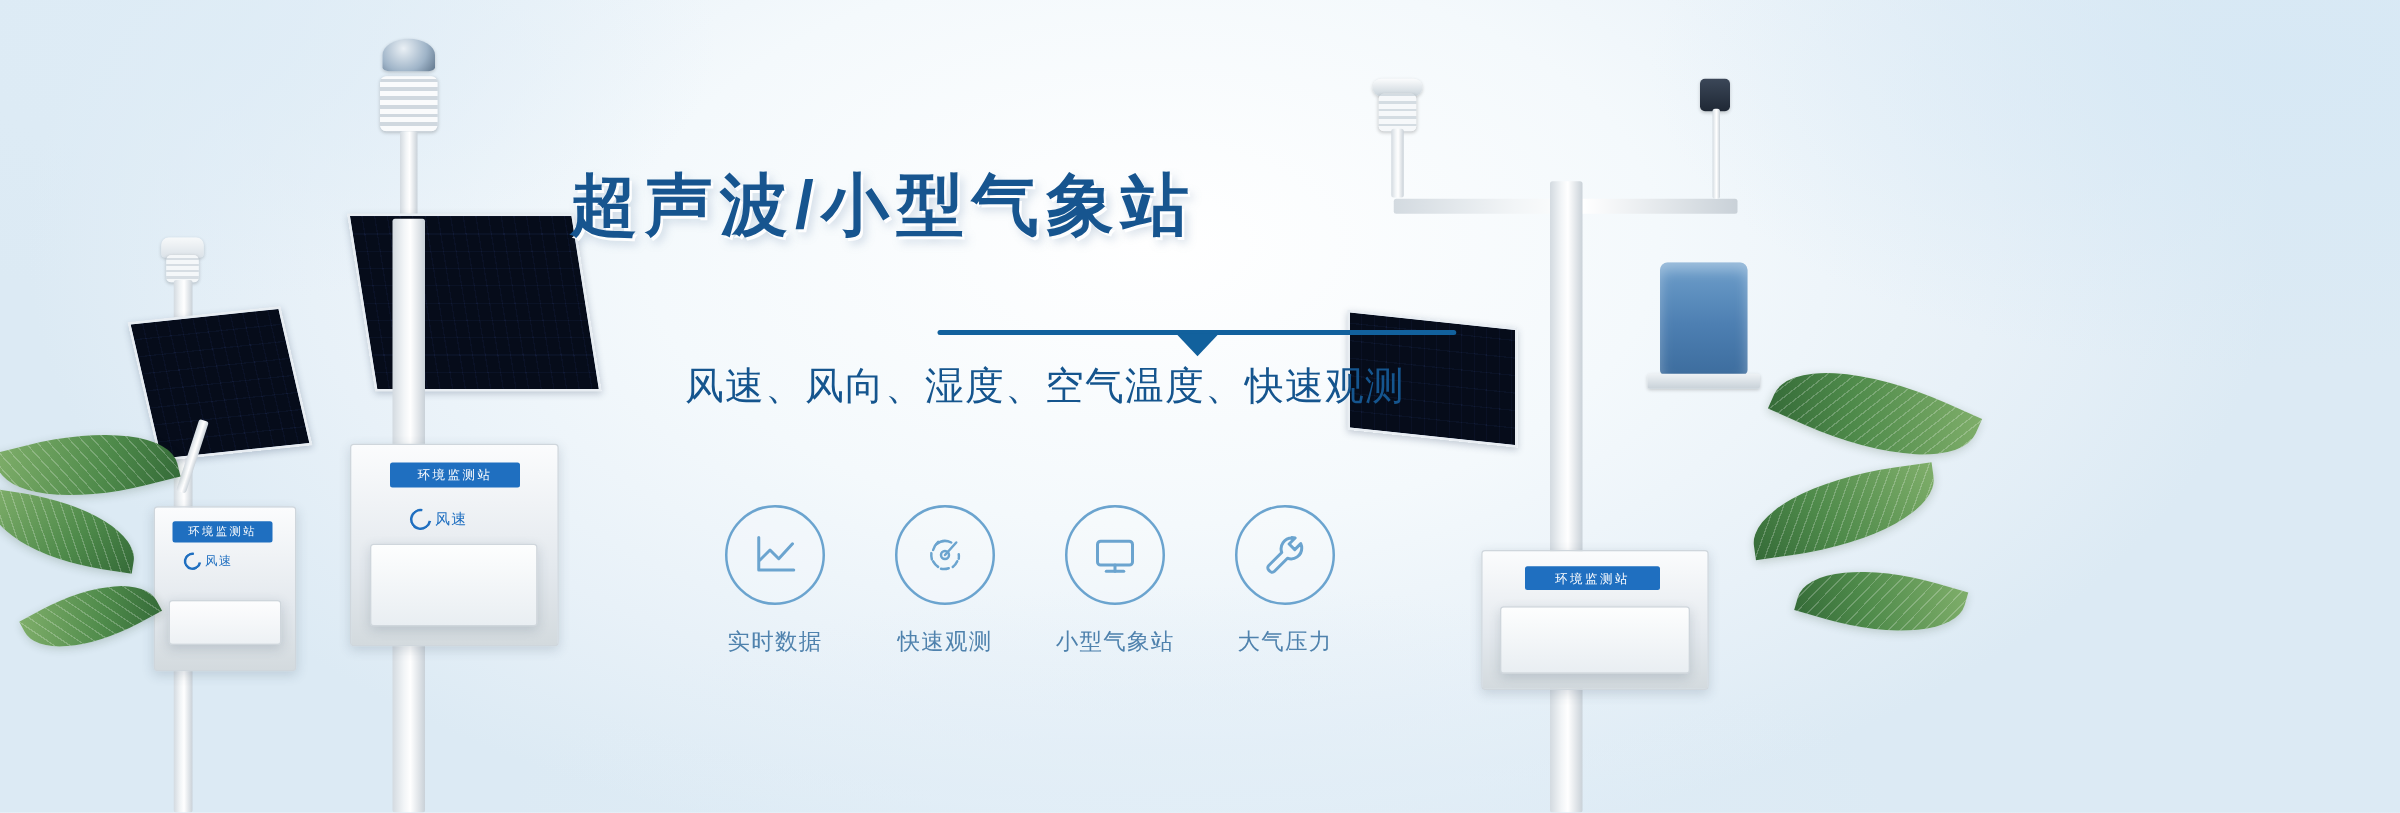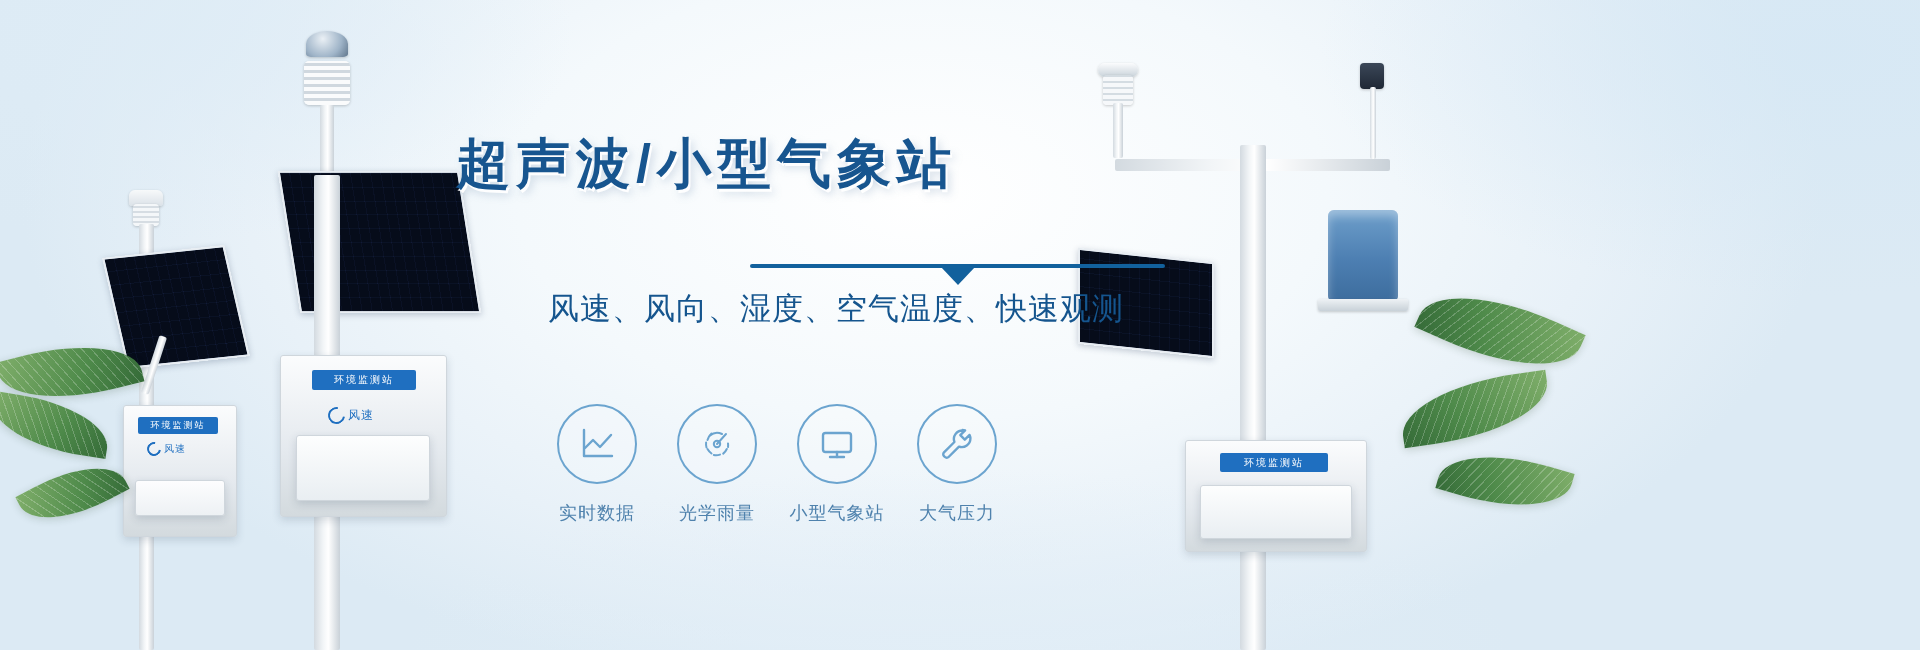--- a/index.html
+++ b/index.html
@@ -57,21 +57,21 @@
     white-space:nowrap;
     margin-top:16px;
   }
   .divider{position:absolute;left:750px;top:264px;width:415px;height:4px;background:#12619d;border-radius:2px;}
   .divider .tri{position:absolute;left:191px;top:3px;width:0;height:0;
       border-left:17px solid transparent;border-right:17px solid transparent;border-top:18px solid #12619d;}
   .sub{position:absolute;left:548px;width:900px;font-size:31px;color:#15558e;letter-spacing:1px;white-space:nowrap;}
   .sub1{top:288px;}
   .sub2{top:345px;}
 
-  .features{position:absolute;left:549px;top:404px;display:flex;gap:24px;}
+  .features{position:absolute;left:572px;top:404px;display:flex;gap:40px;}
   .feat{width:96px;display:flex;flex-direction:column;align-items:center;}
   .feat .circle{width:76px;height:76px;border-radius:50%;border:2.5px solid #6ba4cf;
       display:flex;align-items:center;justify-content:center;background:rgba(255,255,255,.18);}
   .feat .cap{margin-top:17px;font-size:18px;color:#4f82ad;letter-spacing:1px;white-space:nowrap;}
   .feat svg{display:block;}
 </style>
 </head>
 <body>
 
 <div class="banner">
@@ -193,21 +193,21 @@
               <path d="M14 12.5 a11 11 0 0 1 12 -1.5"></path>
               <path d="M11.5 17 a14 14 0 0 1 4 -6.5"></path>
               <path d="M10.5 24.5 a13 13 0 0 1 -0.4 -5"></path>
               <path d="M15.5 30.5 a13 13 0 0 1 -4 -4.4"></path>
               <path d="M24 31.6 a12.5 12.5 0 0 1 -6.2 0.4"></path>
               <path d="M30.8 26 a12.5 12.5 0 0 1 -3.6 4.6"></path>
               <path d="M32 20.4 a12 12 0 0 1 0 3.6"></path>
             </svg>
           </span>
         </div>
-        <div class="cap">光学雨量</div>
+        <div class="cap">快速观测</div>
       </div>
 
       <div class="feat">
         <div class="circle">
           <span>
             <svg width="42" height="42" viewBox="0 0 42 42" fill="none" stroke="#6ba4cf" stroke-width="2.4" stroke-linecap="round" stroke-linejoin="round">
               <rect x="7" y="10" width="28" height="19" rx="2.5"></rect>
               <path d="M21 29 V34"></path>
               <path d="M14 34 H28"></path>
             </svg>

